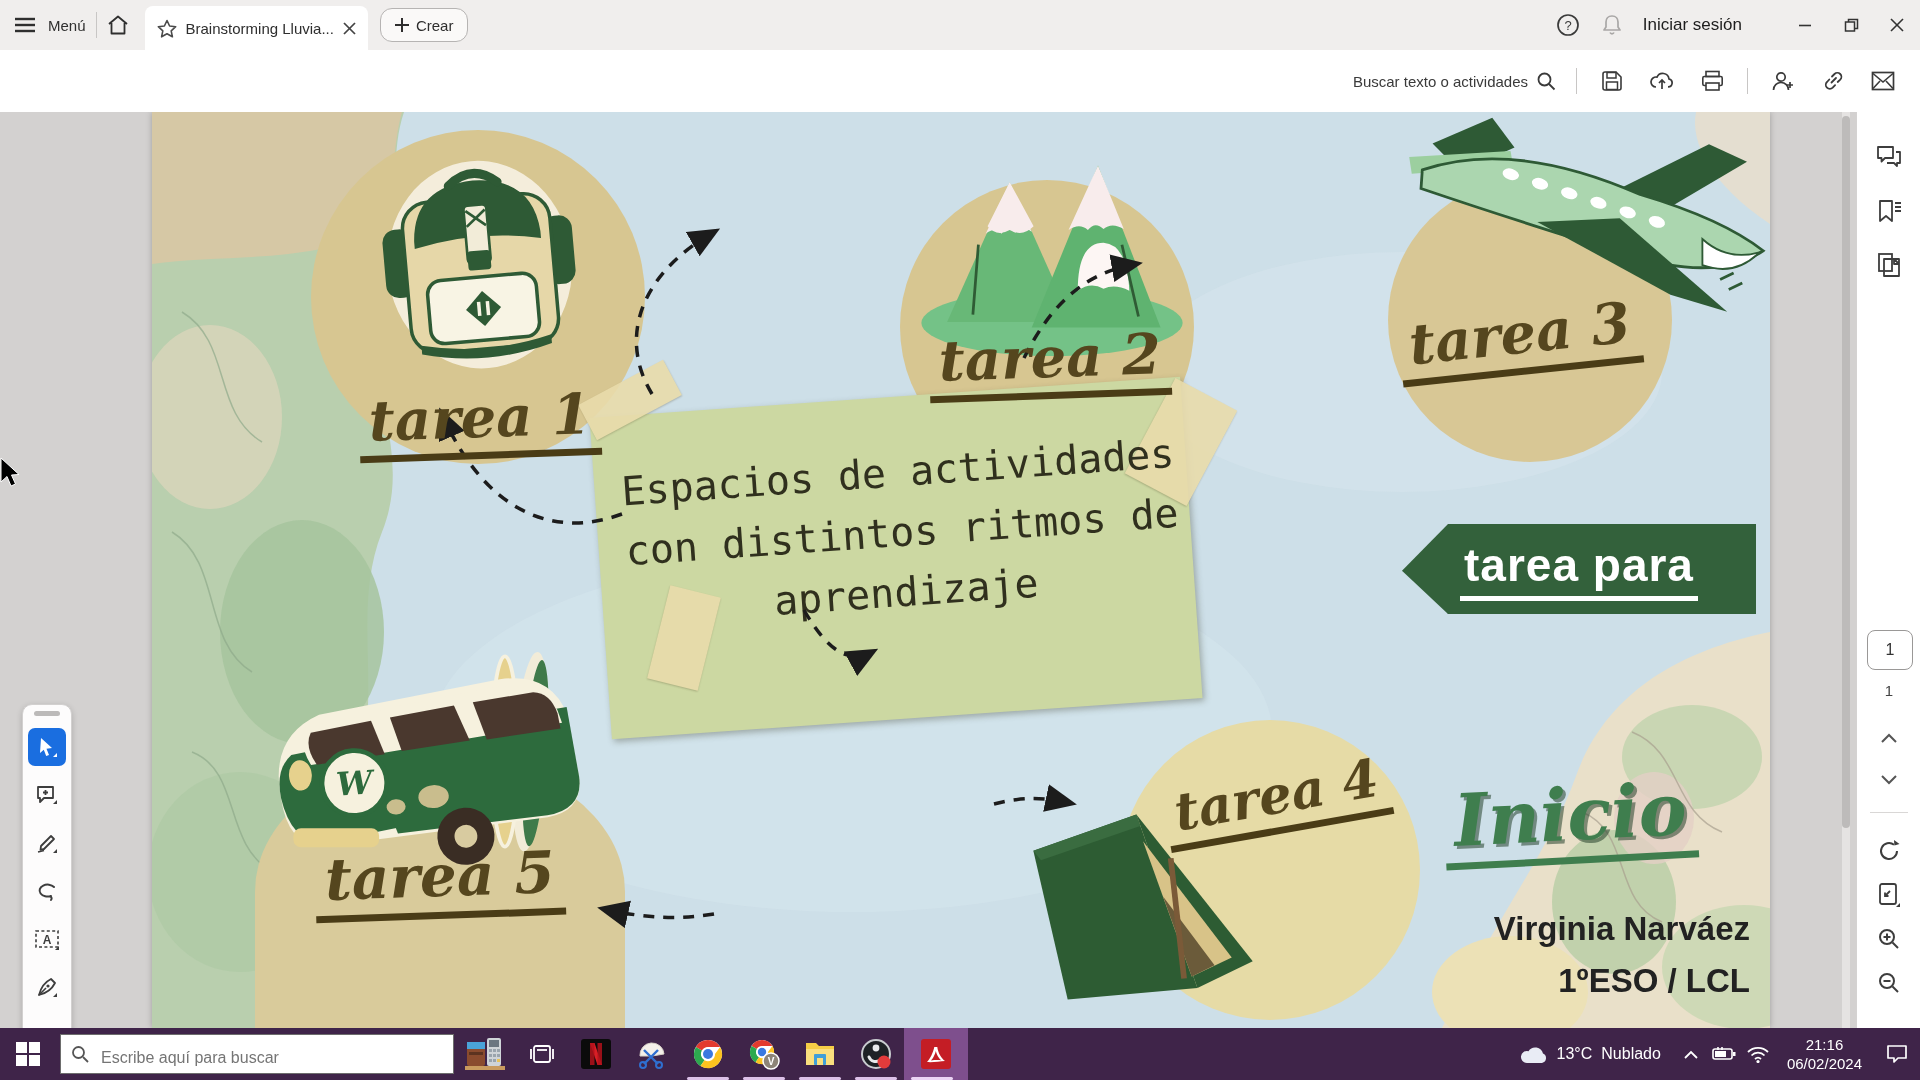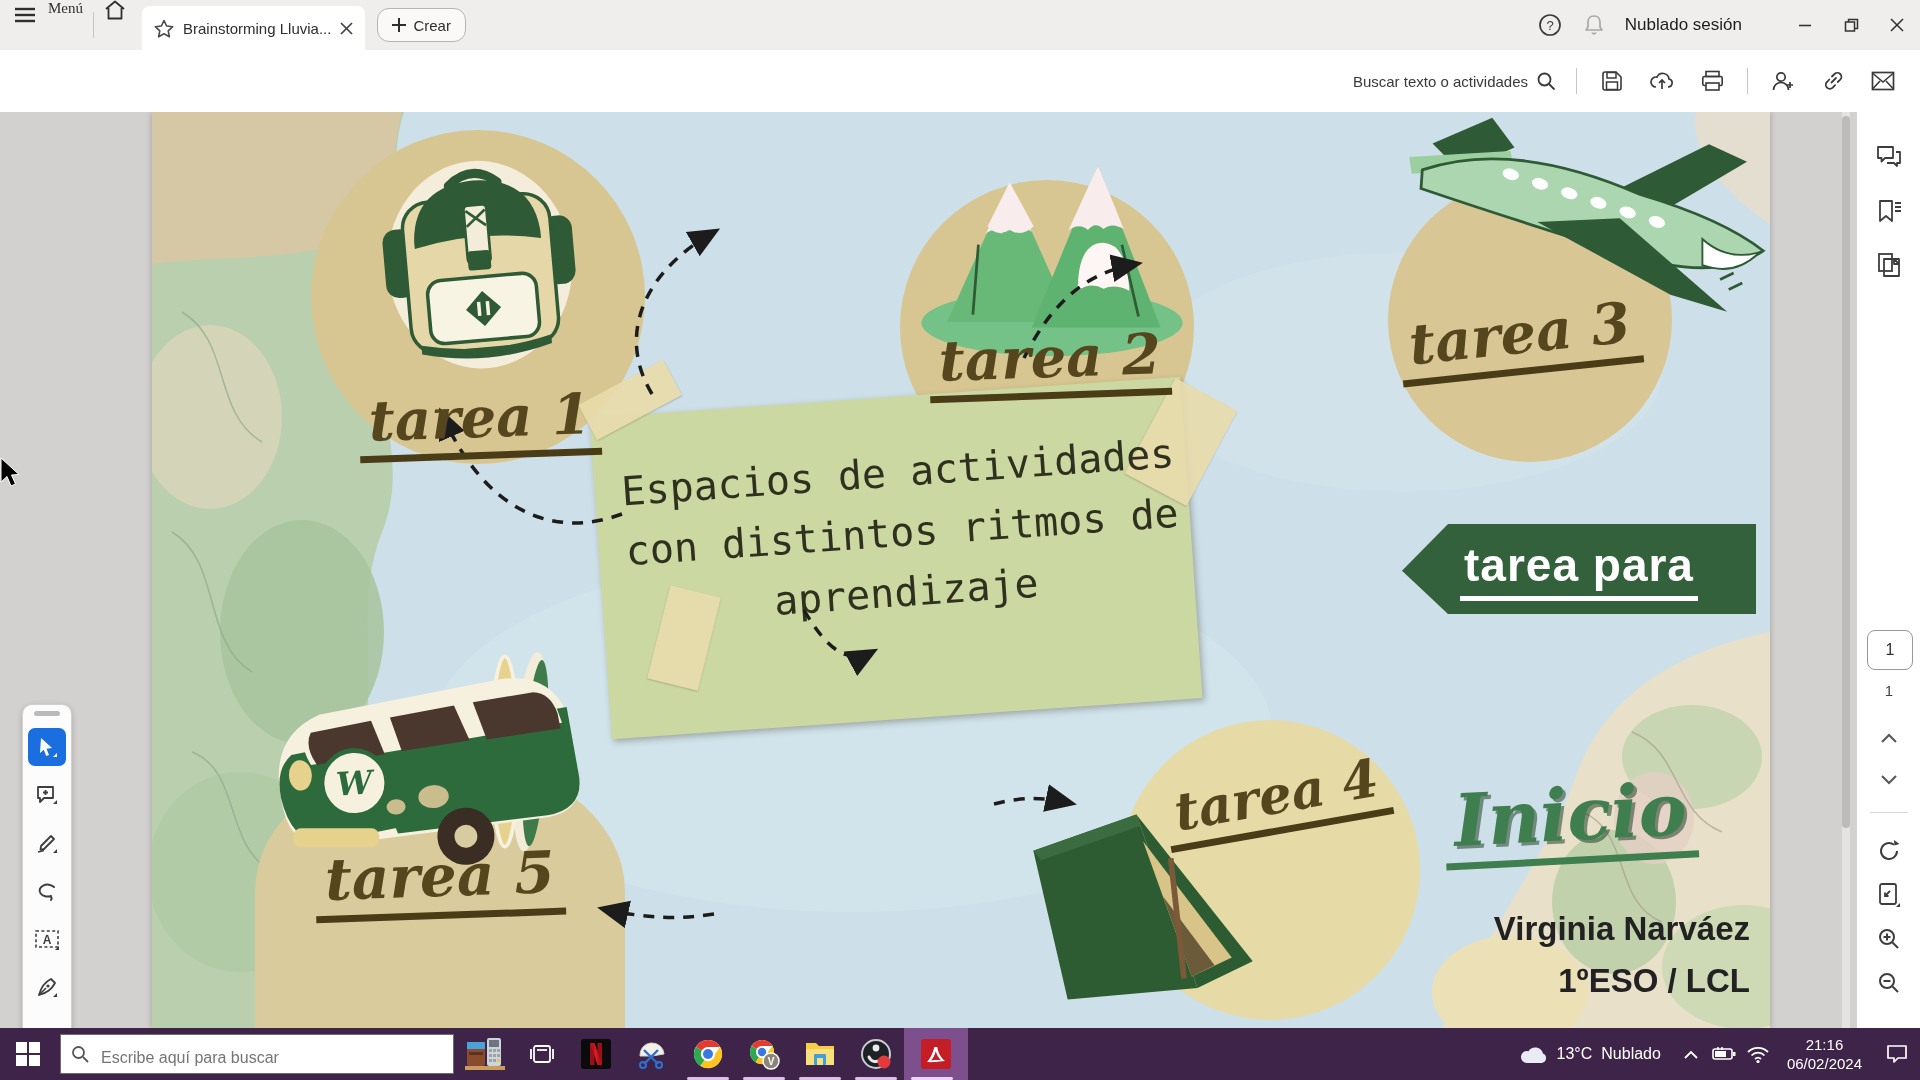--- a/index.html
+++ b/index.html
@@ -1,21 +1,21 @@
 <!DOCTYPE html>
 <html><head>
 <meta charset="utf-8">
 <style>
   html,body{margin:0;padding:0;background:#888;}
   .screen{position:relative;width:1920px;height:1080px;overflow:hidden;
     font-family:"Liberation Sans",sans-serif;background:#d3d1d0;}
   .abs{position:absolute;}
   
   .titlebar{left:0;top:0;width:1920px;height:50px;background:#f0eeed;border-bottom:1px solid #dddbda;display:flex;align-items:center;}
-  .tb-item{display:flex;gap:8px;color:#2f2f2f;font-size:15px;padding:0 10px;height:100%;cursor:default;font-family:Liberation Serif, serif;}
+  .tb-item{display:flex;align-items:center;gap:8px;color:#2f2f2f;font-size:15px;padding:0 10px;height:100%;cursor:default;}
   .vdiv{width:1px;height:26px;background:#c8c6c5;}
   .tab{display:flex;align-items:center;gap:9px;background:#fff;height:44px;margin-top:6px;
     border-radius:8px 8px 0 0;padding:0 12px;font-size:15px;color:#2e2e2e;max-width:240px;}
   .crear{display:flex;align-items:center;gap:7px;border:1px solid #b6b4b3;background:#faf9f8;border-radius:12px;
     height:32px;padding:0 14px;font-size:15px;color:#2e2e2e;margin-left:12px;}
   .winbtn{width:46px;height:100%;display:flex;align-items:center;justify-content:center;color:#333;}
   
   .toolbar{left:0;top:50px;width:1920px;height:62px;background:#fff;border-bottom:1px solid #d4d2d1;display:flex;align-items:center;}
   .menu-items{display:flex;gap:34px;padding-left:22px;font-size:15px;color:#333;}
   .tool-right{margin-left:auto;display:flex;align-items:center;gap:20px;padding-right:22px;}
@@ -114,21 +114,21 @@
             <circle cx="12" cy="12" r="10" fill="none" stroke="#3a3a3a" stroke-width="1.7"></circle>
             <text x="12" y="16.5" text-anchor="middle" font-size="13" fill="#3a3a3a" font-family="Liberation Sans">?</text>
           </svg>
       </div>
       <div class="ticon" style="margin-right:16px;">
         <svg width="22" height="24" viewBox="0 0 22 24">
             <path d="M11 3 C7 3 5 6 5 9 V14 L3 17 H19 L17 14 V9 C17 6 15 3 11 3 Z" fill="none" stroke="#a9a7a6" stroke-width="1.7" stroke-linejoin="round"></path>
             <path d="M9 19.5 a2.2 2.2 0 0 0 4 0" fill="none" stroke="#a9a7a6" stroke-width="1.7"></path>
           </svg>
       </div>
-      <div style="font-size:17px;color:#1d1d1d;margin-right:40px;">Nublado sesión</div>
+      <div style="font-size:17px;color:#1d1d1d;margin-right:40px;">Iniciar sesión</div>
       <div class="winbtn">
         <svg width="14" height="14" viewBox="0 0 14 14">
             <line x1="1" y1="7.5" x2="13" y2="7.5" stroke="#333" stroke-width="1.6"></line>
           </svg>
       </div>
       <div class="winbtn">
         <svg width="15" height="15" viewBox="0 0 15 15">
             <rect x="1.5" y="4" width="9" height="9" fill="none" stroke="#333" stroke-width="1.5"></rect>
             <path d="M4.5 4 V1.5 H13.5 V10.5 H11" fill="none" stroke="#333" stroke-width="1.5"></path>
           </svg>

